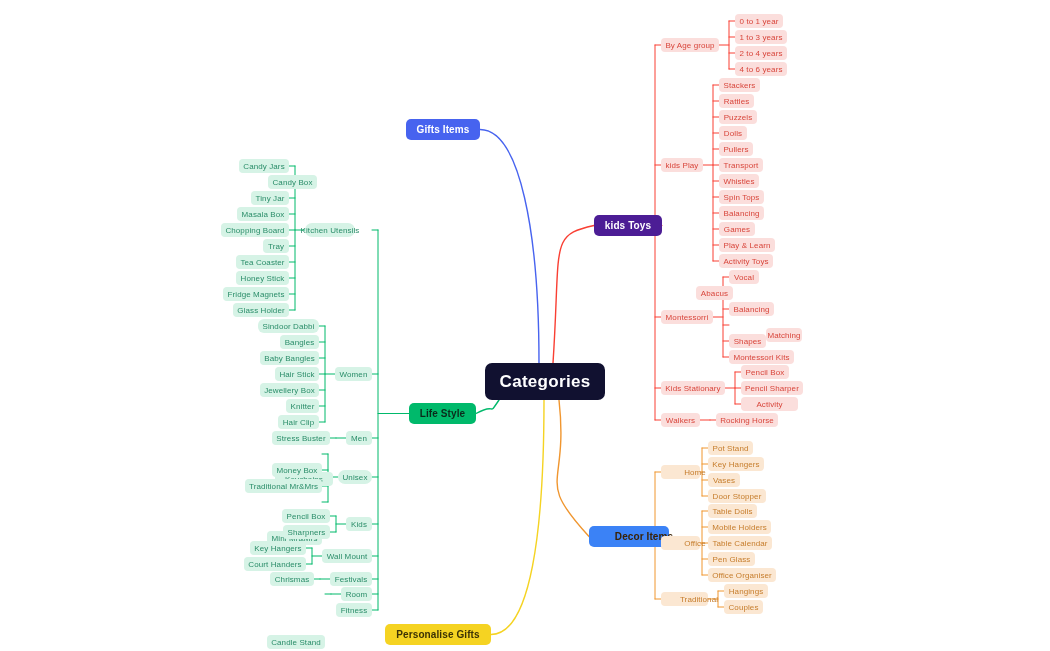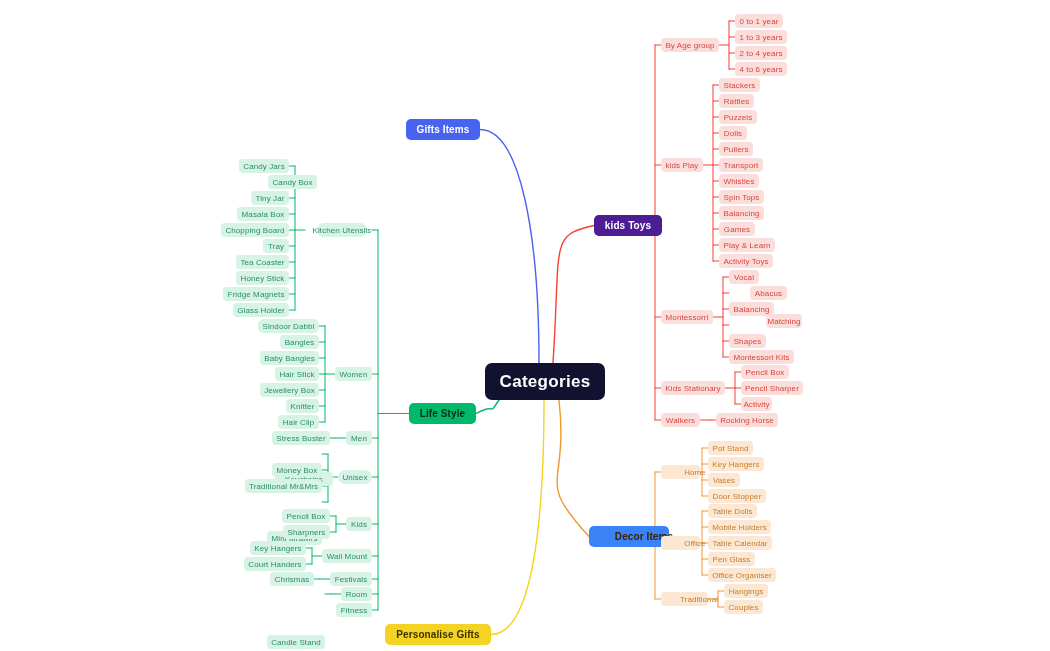--- a/index.html
+++ b/index.html
@@ -220,33 +220,33 @@
       <div class="node n-l c-red" style="left: 719px; top: 142px; width: 34px;">Pullers</div>
       <div class="node n-l c-red" style="left: 719px; top: 158px; width: 44px;">Transport</div>
       <div class="node n-l c-red" style="left: 719px; top: 174px; width: 40px;">Whistles</div>
       <div class="node n-l c-red" style="left: 719px; top: 190px; width: 45px;">Spin Tops</div>
       <div class="node n-l c-red" style="left: 719px; top: 206px; width: 45px;">Balancing</div>
       <div class="node n-l c-red" style="left: 719px; top: 222px; width: 36px;">Games</div>
       <div class="node n-l c-red" style="left: 719px; top: 238px; width: 56px;">Play &amp; Learn</div>
       <div class="node n-l c-red" style="left: 719px; top: 254px; width: 54px;">Activity Toys</div>
       <div class="node n-m c-red" style="left: 661px; top: 310px; width: 52px;">Montessorri</div>
       <div class="node n-l c-red" style="left: 729px; top: 270px; width: 30px;">Vocal</div>
-      <div class="node n-l c-red" style="left: 750px; top: 286px; width: 37px;">Abacus</div>
+      <div class="node n-l c-red" style="left: 696px; top: 286px; width: 37px;">Abacus</div>
       <div class="node n-l c-red" style="left: 729px; top: 302px; width: 45px;">Balancing</div>
-      <div class="node n-l c-red" style="left: 729px; top: 314px; width: 36px; margin-left: 37px;">Matching</div>
+      <div class="node n-l c-red" style="left: 729px; top: 328px; width: 36px; margin-left: 37px;">Matching</div>
       <div class="node n-l c-red" style="left: 729px; top: 334px; width: 37px;">Shapes</div>
       <div class="node n-l c-red" style="left: 729px; top: 350px; width: 65px;">Montessori Kits</div>
       <div class="node n-m c-red" style="left: 661px; top: 381px; width: 64px;">Kids Stationary</div>
       <div class="node n-l c-red" style="left: 741px; top: 365px; width: 48px;">Pencil Box</div>
       <div class="node n-l c-red" style="left: 741px; top: 381px; width: 62px;">Pencil Sharper</div>
-      <div class="node n-l c-red" style="left: 741px; top: 397px; width: 31px;">Activity</div>
+      <div class="node n-l c-red" style="left: 741px; top: 397px; width: 57px;">Activity</div>
       <div class="node n-m c-red" style="left: 661px; top: 413px; width: 39px;">Walkers</div>
       <div class="node n-l c-red" style="left: 716px; top: 413px; width: 62px;">Rocking Horse</div>
       <div class="node n-b c-green" style="left: 409px; top: 403px; width: 67px;">Life Style</div>
-      <div class="node n-m c-green" style="left: 317px; top: 223px; width: 50px; border-radius: 7px;">Kitchen Utensils</div>
+      <div class="node n-m c-green" style="left: 305px; top: 223px; width: 50px; border-radius: 7px;">Kitchen Utensils</div>
       <div class="node n-l c-green" style="left: 239px; top: 159px; width: 50px;">Candy Jars</div>
       <div class="node n-l c-green" style="left: 240px; top: 175px; width: 49px; margin-left: 28px;">Candy Box</div>
       <div class="node n-l c-green" style="left: 251px; top: 191px; width: 38px;">Tiny Jar</div>
       <div class="node n-l c-green" style="left: 237px; top: 207px; width: 52px;">Masala Box</div>
       <div class="node n-l c-green" style="left: 221px; top: 223px; width: 68px;">Chopping Board</div>
       <div class="node n-l c-green" style="left: 263px; top: 239px; width: 26px;">Tray</div>
       <div class="node n-l c-green" style="left: 236px; top: 255px; width: 53px;">Tea Coaster</div>
       <div class="node n-l c-green" style="left: 236px; top: 271px; width: 53px;">Honey Stick</div>
       <div class="node n-l c-green" style="left: 223px; top: 287px; width: 66px;">Fridge Magnets</div>
       <div class="node n-l c-green" style="left: 233px; top: 303px; width: 56px;">Glass Holder</div>

